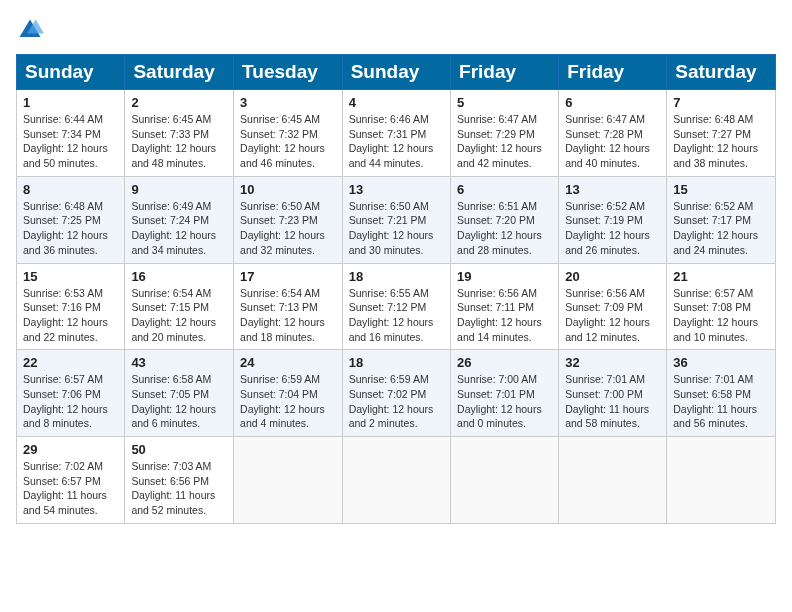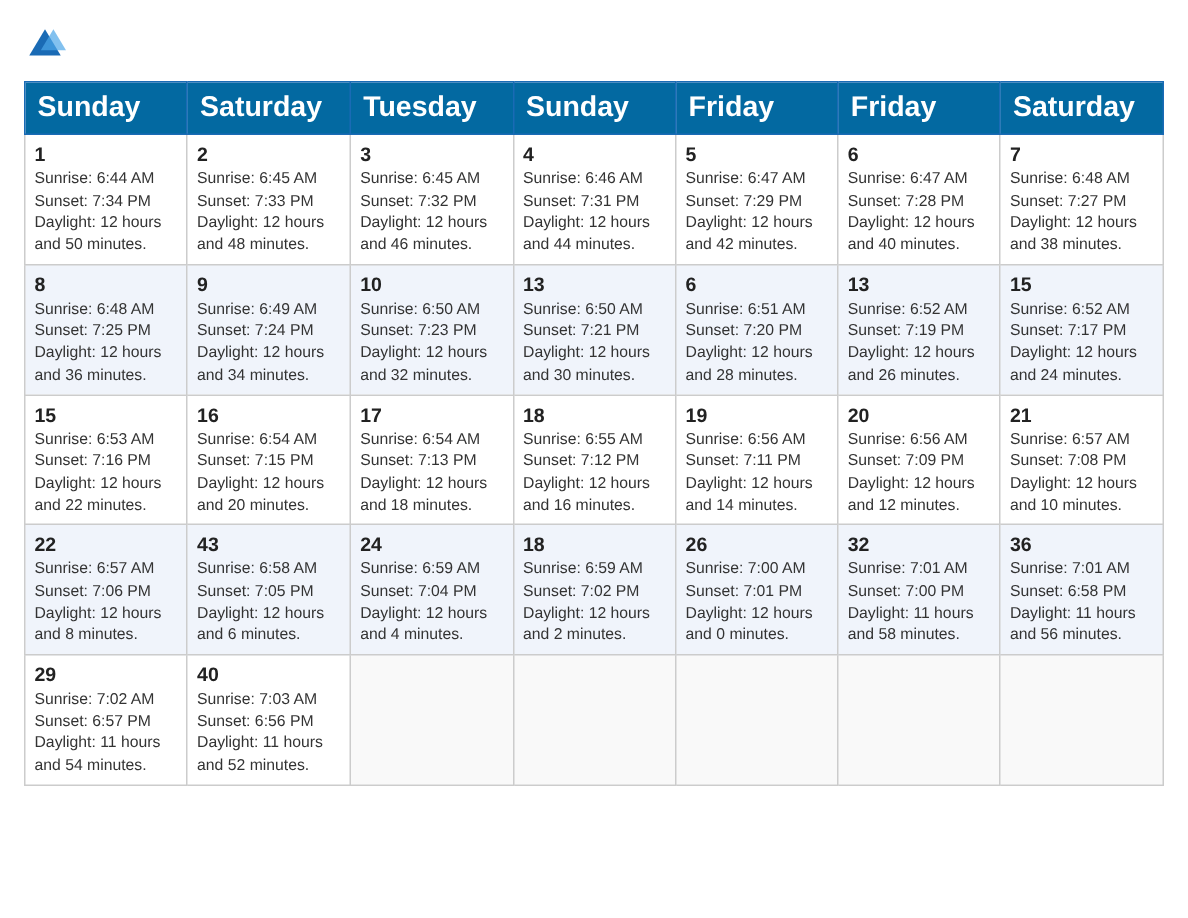--- a/index.html
+++ b/index.html
@@ -239,21 +239,21 @@
         <span class="day-number">36</span>
         <span class="day-info">Sunrise: 7:01 AM<br>Sunset: 6:58 PM<br>Daylight: 11 hours and 56 minutes.</span>
       </td>
       </tr>
       <tr>
         <td>
         <span class="day-number">29</span>
         <span class="day-info">Sunrise: 7:02 AM<br>Sunset: 6:57 PM<br>Daylight: 11 hours and 54 minutes.</span>
       </td>
         <td>
-        <span class="day-number">40</span>
+        <span class="day-number">50</span>
         <span class="day-info">Sunrise: 7:03 AM<br>Sunset: 6:56 PM<br>Daylight: 11 hours and 52 minutes.</span>
       </td>
         <td class="empty-cell"></td>
         <td class="empty-cell"></td>
         <td class="empty-cell"></td>
         <td class="empty-cell"></td>
         <td class="empty-cell"></td>
       </tr>
     </tbody>
 </table>

